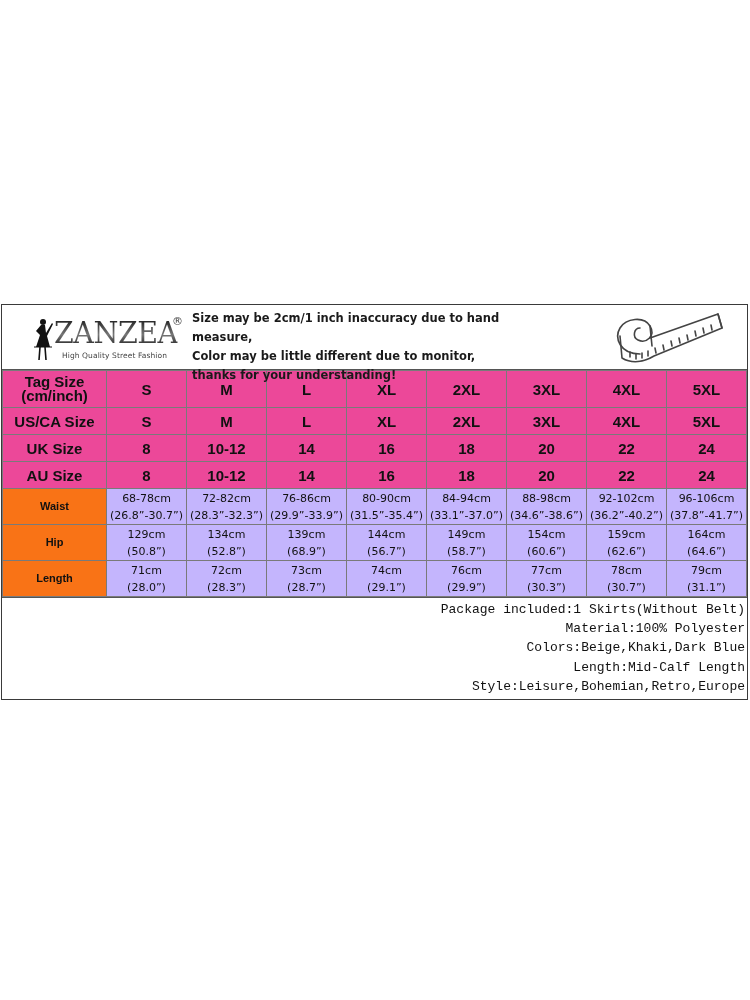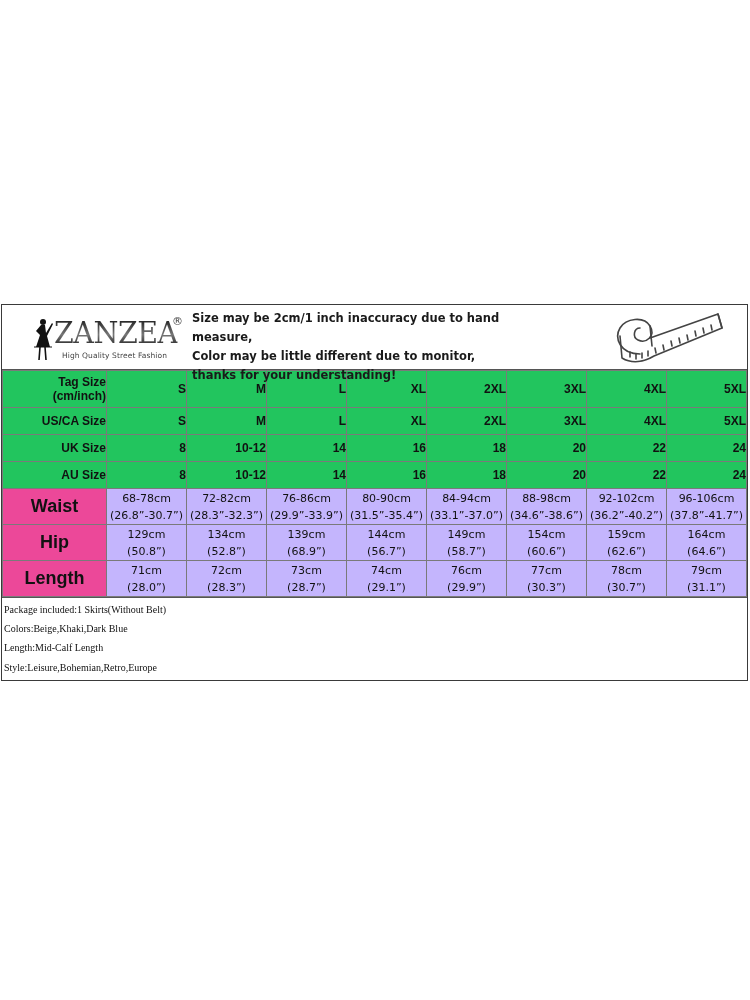--- a/index.html
+++ b/index.html
@@ -33,29 +33,29 @@
     }
     .tape { position: absolute; left: 608px; top: 5px; }
     table.size {
       border-collapse: collapse; width: 100%; table-layout: fixed;
       font-family: "Liberation Sans", sans-serif;
     }
     table.size td {
       border: 1.5px solid #7a7a7a; text-align: center; padding: 0; color: #111;
     }
     table.size col.label { width: 104px; }
-    tr.sz td { background: #22c55e; font-weight: bold; font-size: 12px; text-align: right; }
+    tr.sz td { background: #ec4899; font-weight: bold; font-size: 15px; }
     tr.sz.tag td { height: 36px; }
     tr.sz.norm td { height: 26px; margin-left: 44px; }
     tr.meas td { background: #c4b5fd; font-family: "DejaVu Sans", sans-serif; font-size: 11px; line-height: 17px; height: 35px; font-weight: normal; }
-    tr.meas td.rowlabel { background: #ec4899; font-family: "Liberation Sans", sans-serif; font-weight: bold; font-size: 18px; }
+    tr.meas td.rowlabel { background: #f97316; font-family: "Liberation Sans", sans-serif; font-weight: bold; font-size: 11px; }
     .tag-label { line-height: 14px; display: block; }
     .info {
       border-top: 1.5px solid #555; padding: 2px 2px 3px 2px;
-      font-family: Liberation Serif, serif; font-size: 10px; color: #111; line-height: 19.2px;
+      font-family: Liberation Mono, monospace; font-size: 13px; color: #111; line-height: 19.2px; text-align: right;
     }
     .info div { white-space: nowrap; }
   </style>
 </head>
 <body>
 
 <div class="chart">
 
   <div class="header">
     <div class="logo">
@@ -255,17 +255,18 @@
         <td>
             <div>79cm</div>
             <div>(31.1”)</div>
           </td>
       </tr>
     </tbody>
   </table>
 
   <div class="info">
     <div>Package included:1 Skirts(Without Belt)</div>
+    <div>Material:100% Polyester</div>
     <div>Colors:Beige,Khaki,Dark Blue</div>
     <div>Length:Mid-Calf Length</div>
     <div>Style:Leisure,Bohemian,Retro,Europe</div>
   </div>
 </div>
 
 </body></html>

